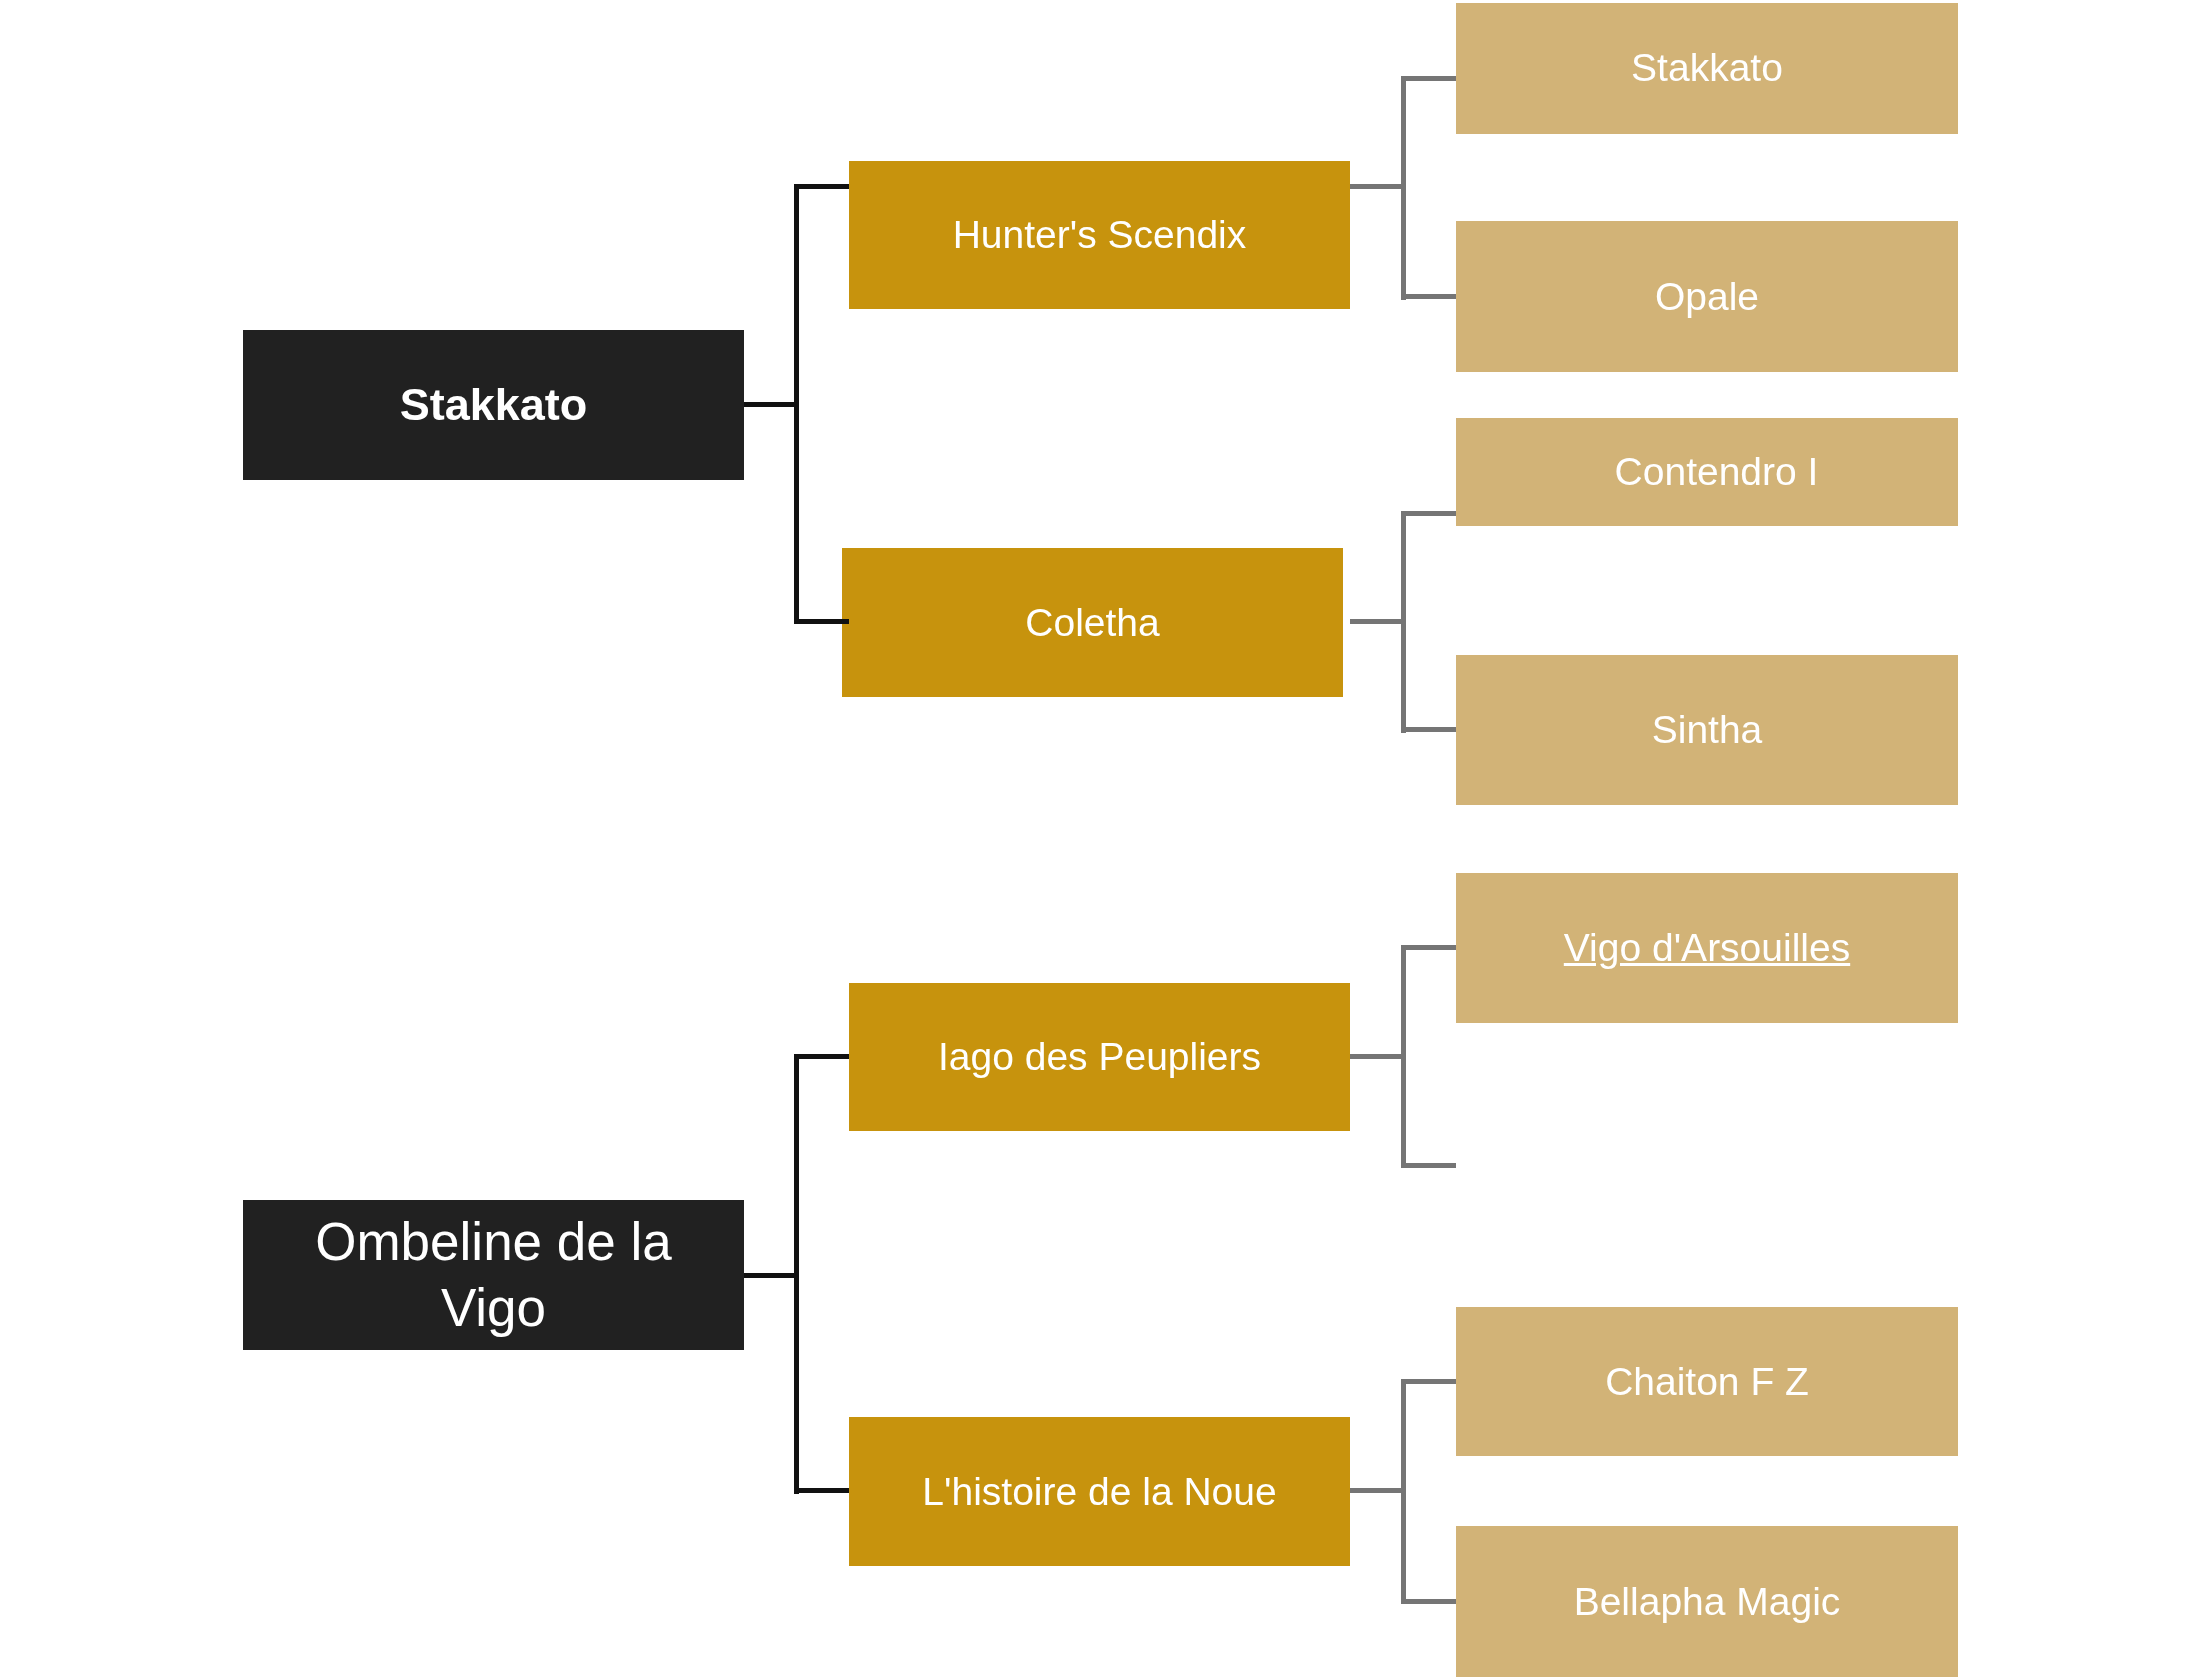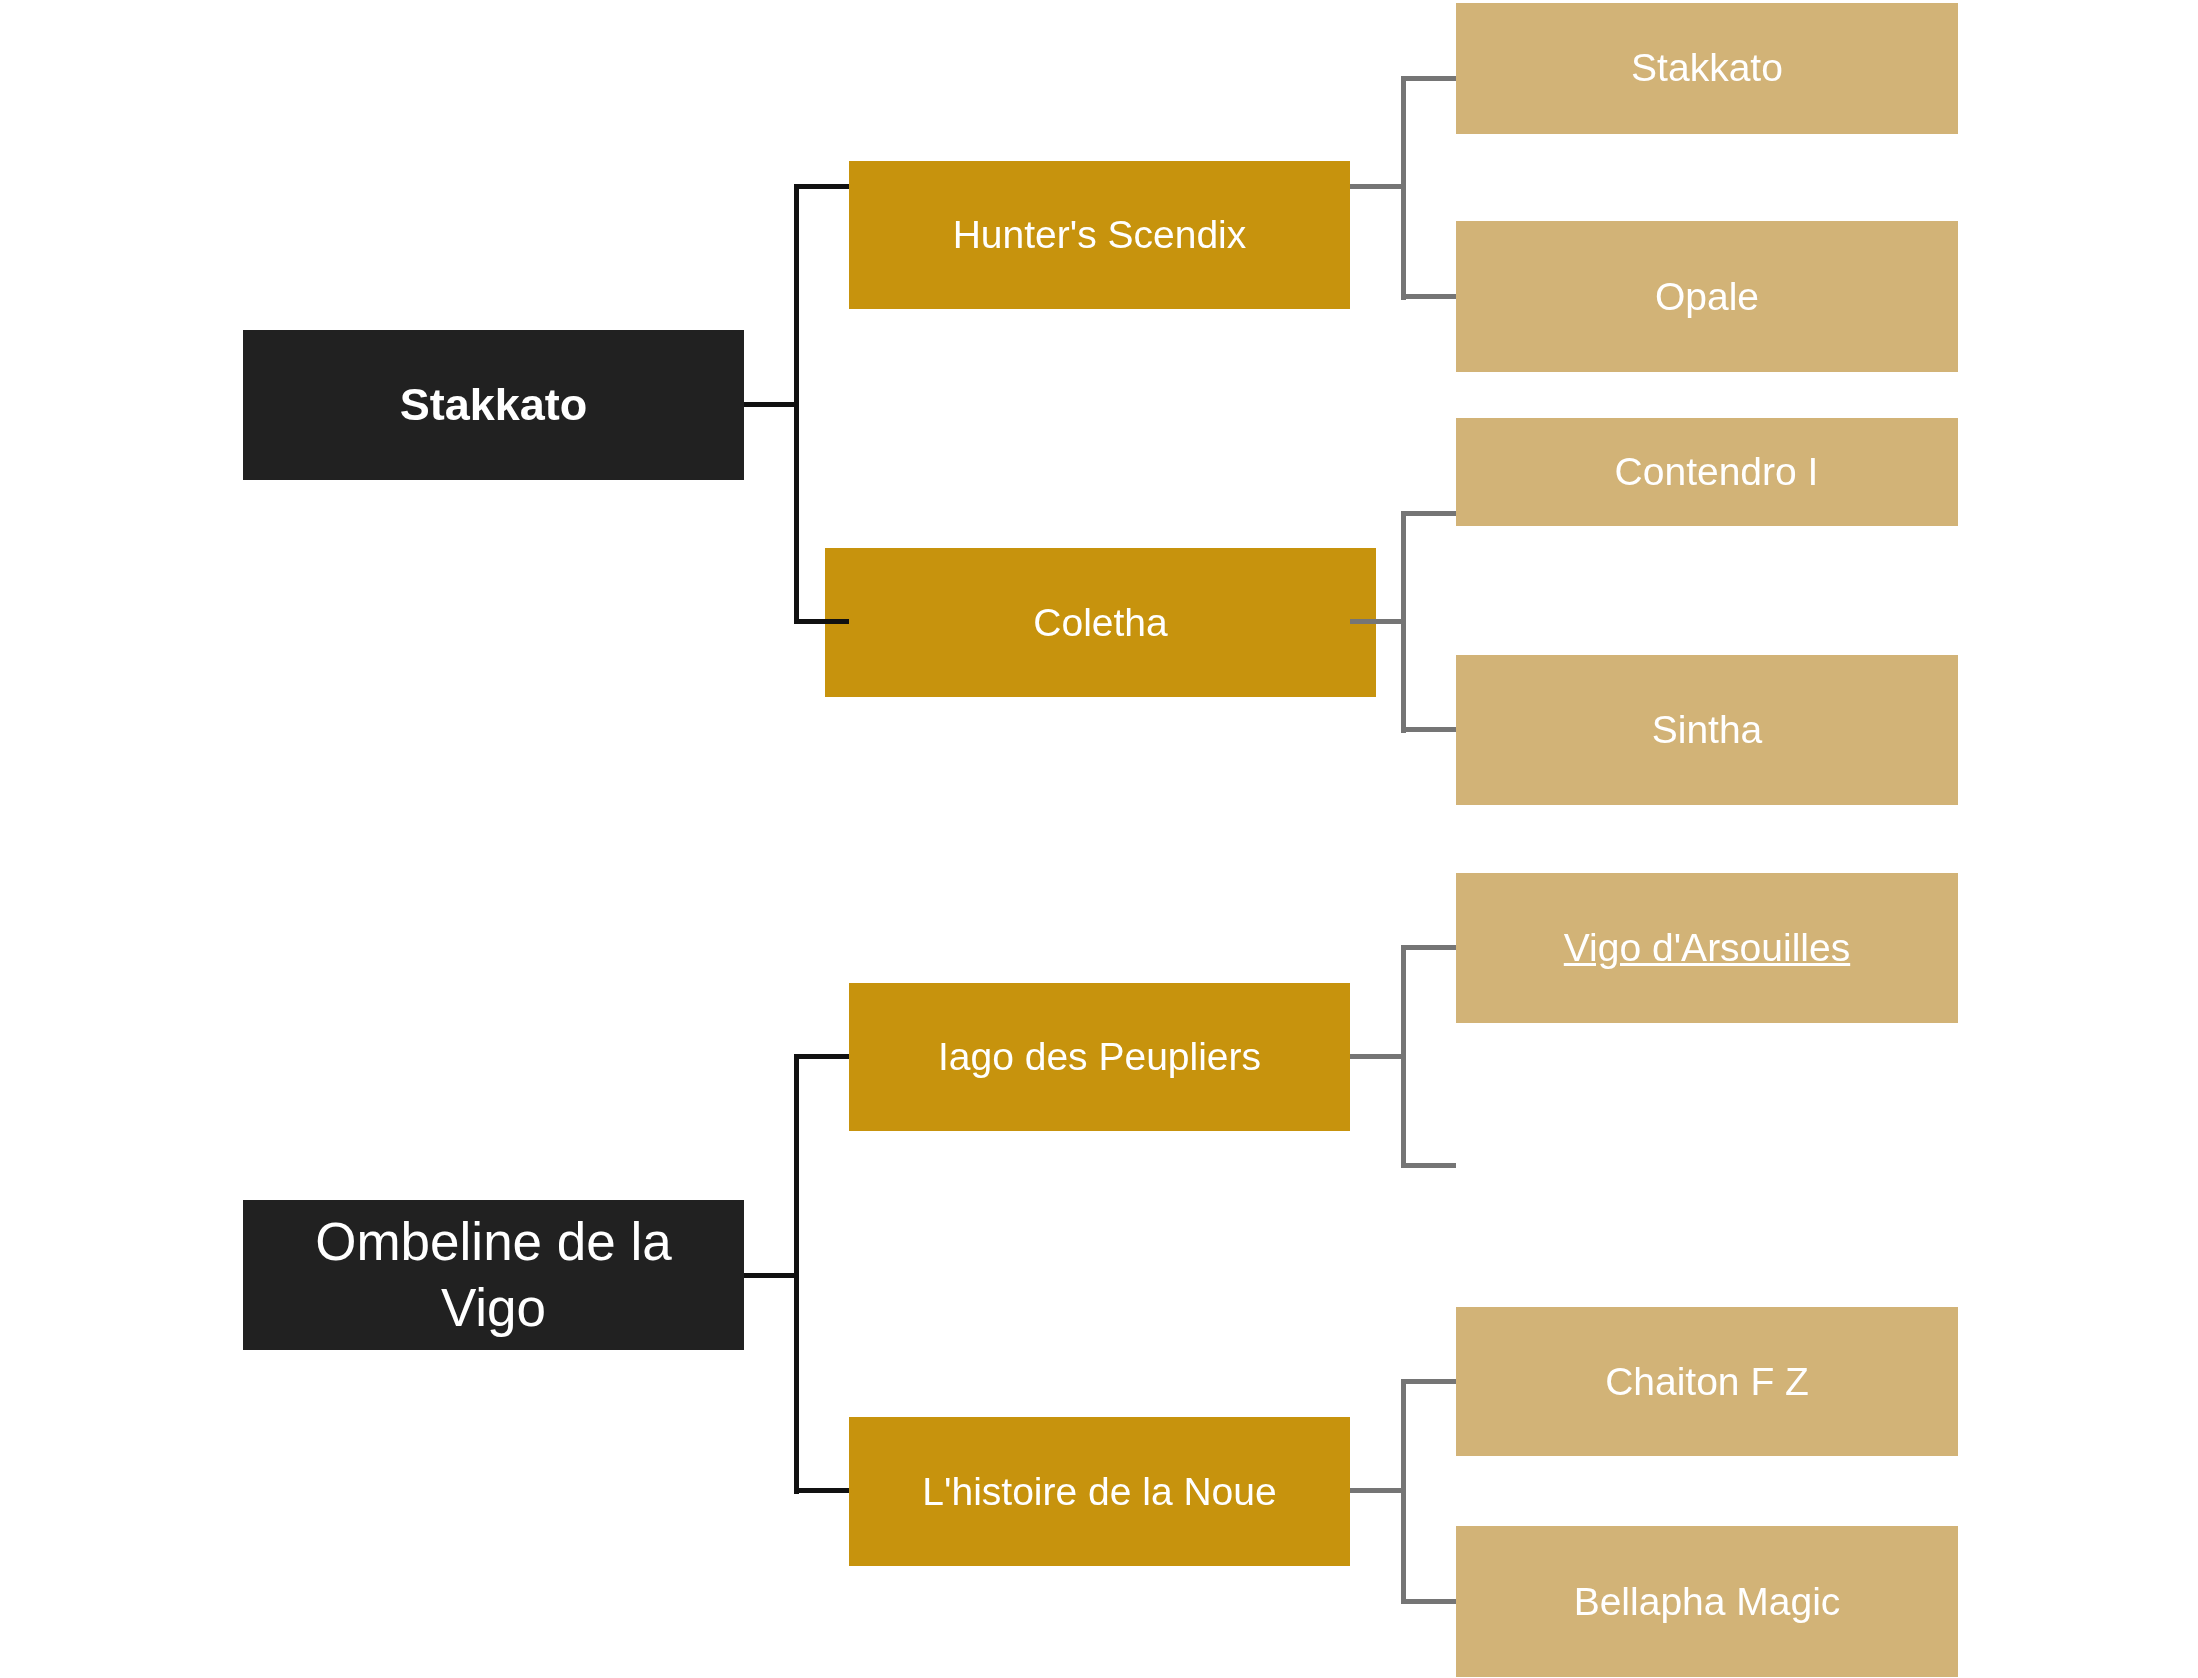--- a/index.html
+++ b/index.html
@@ -45,21 +45,21 @@
 <div class="stage">
 
   <div class="node node--root" style="left:243px;top:330px;width:501px;height:150px;">
     <span>Stakkato</span>
   </div>
 
   <div class="node node--parent" style="left:849px;top:113px;width:501px;height:148px;margin-top:48px;">
     <span>Hunter's Scendix</span>
   </div>
 
-  <div class="node node--parent" style="left:825px;top:548px;width:551px;height:149px;">
+  <div class="node node--parent" style="left:842px;top:548px;width:501px;height:149px;">
     <span>Coletha</span>
   </div>
 
   <div class="node node--grandparent" style="left:1456px;top:2.7px;width:502px;height:131px;">
     <span>Stakkato</span>
   </div>
 
   <div class="node node--grandparent" style="left:1456px;top:221px;width:502px;height:151px;">
     <span>Opale</span>
   </div>

